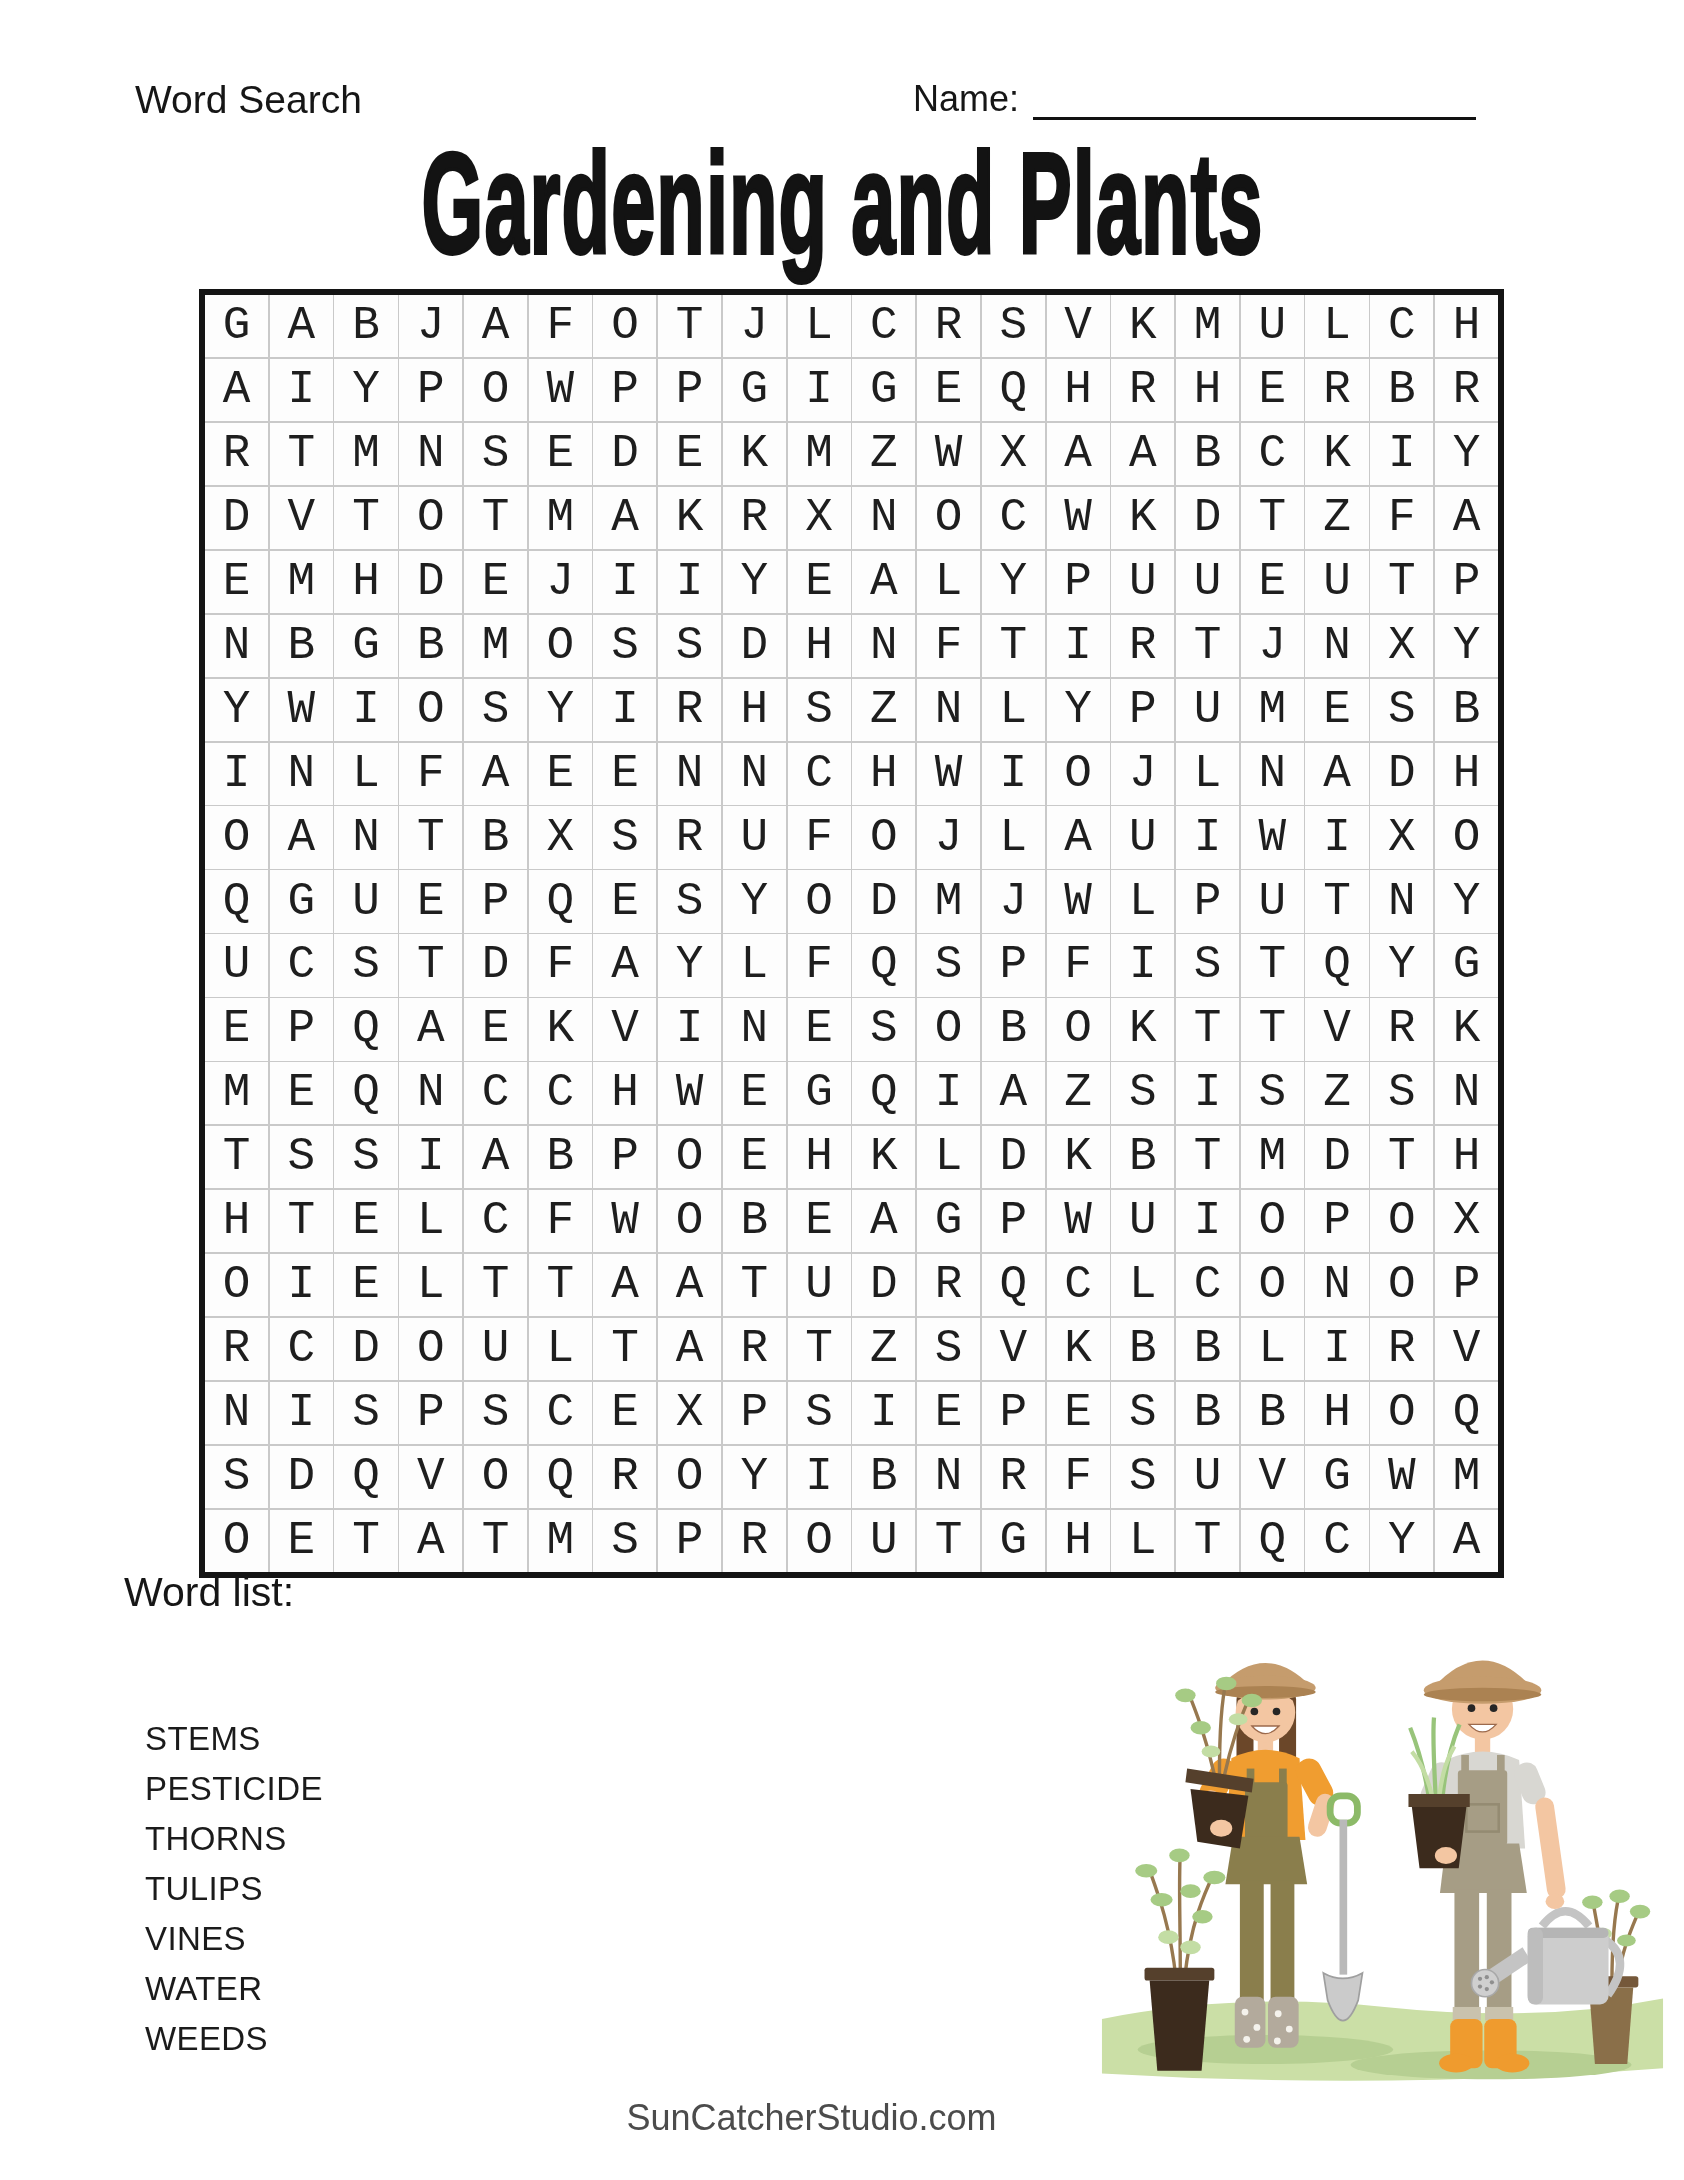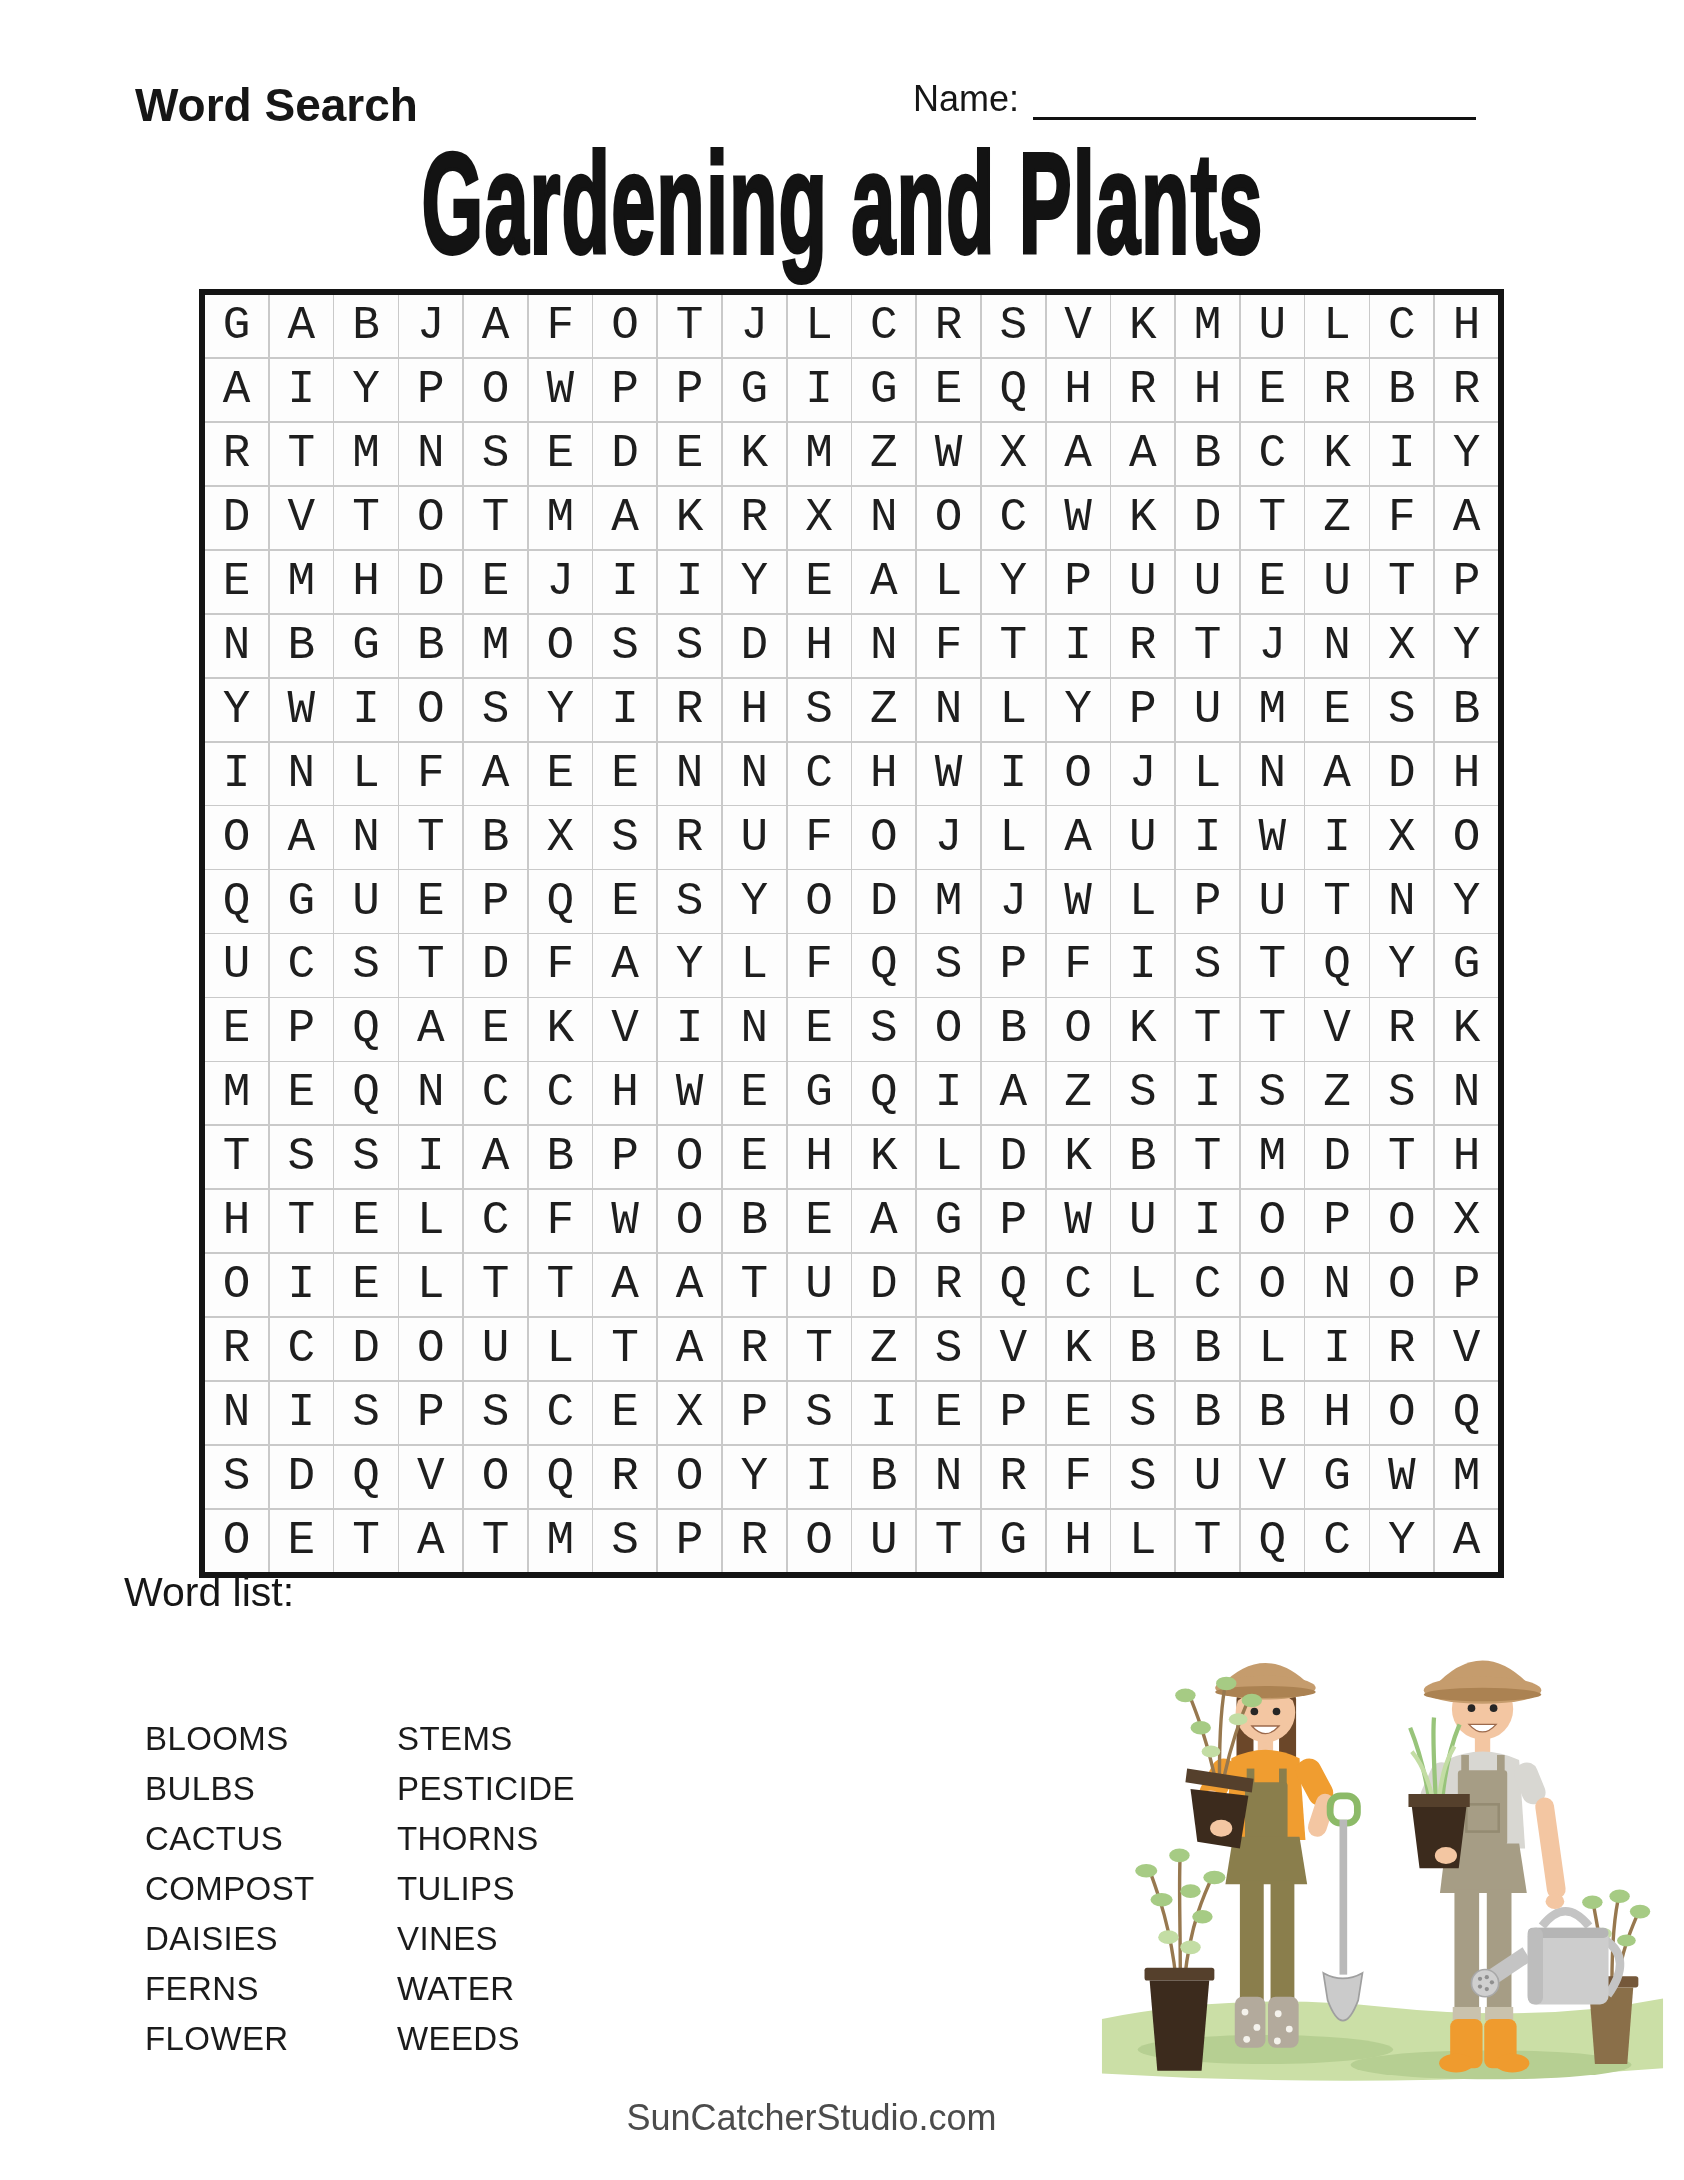--- a/index.html
+++ b/index.html
@@ -1,20 +1,20 @@
 <!DOCTYPE html>
 <html style="font-size:13.6px"><head>
 <meta charset="utf-8">
 <style>
   html,body{margin:0;padding:0;background:#ffffff;}
   .page{position:relative;width:1685px;height:2181px;background:#ffffff;overflow:hidden;
         font-family:"Liberation Sans",sans-serif;color:#1a1a1a;}
 
   
-  .sheet-label{position:absolute;left:135px;top:78px;font-size:46px;font-weight:700;color:#161616;}
+  .sheet-label{position:absolute;left:135px;top:78px;font-size:39px;font-weight:400;color:#161616;}
   .name-group{position:absolute;left:913px;top:78px;display:flex;align-items:flex-end;}
   .name-label{font-size:36px;font-weight:400;color:#161616;}
   .name-line{display:inline-block;width:443px;height:37px;margin-left:13.6px;
              border-bottom:3.4px solid #111;}
 
   
   .title{position:absolute;left:0;right:0;top:121px;text-align:center;
          font-size:126px;font-weight:bold;color:#131313;white-space:nowrap;
          transform:scale(0.63,1.14);transform-origin:center top;
          -webkit-text-stroke:3.4px #131313;letter-spacing:1.7px;}
@@ -454,29 +454,20 @@
       <div class="cell">L</div>
       <div class="cell">T</div>
       <div class="cell">Q</div>
       <div class="cell">C</div>
       <div class="cell">Y</div>
       <div class="cell">A</div>
     </div>
 
   <div class="wordlist-label">Word list:</div>
   <div class="word-columns">
-      <div class="word-col">
-        <div class="word-item">BLOOMS</div>
-        <div class="word-item">BULBS</div>
-        <div class="word-item">CACTUS</div>
-        <div class="word-item">COMPOST</div>
-        <div class="word-item">DAISIES</div>
-        <div class="word-item">FERNS</div>
-        <div class="word-item">FLOWER</div>
-      </div>
       <div class="word-col">
         <div class="word-item">STEMS</div>
         <div class="word-item">PESTICIDE</div>
         <div class="word-item">THORNS</div>
         <div class="word-item">TULIPS</div>
         <div class="word-item">VINES</div>
         <div class="word-item">WATER</div>
         <div class="word-item">WEEDS</div>
       </div>
     </div>

